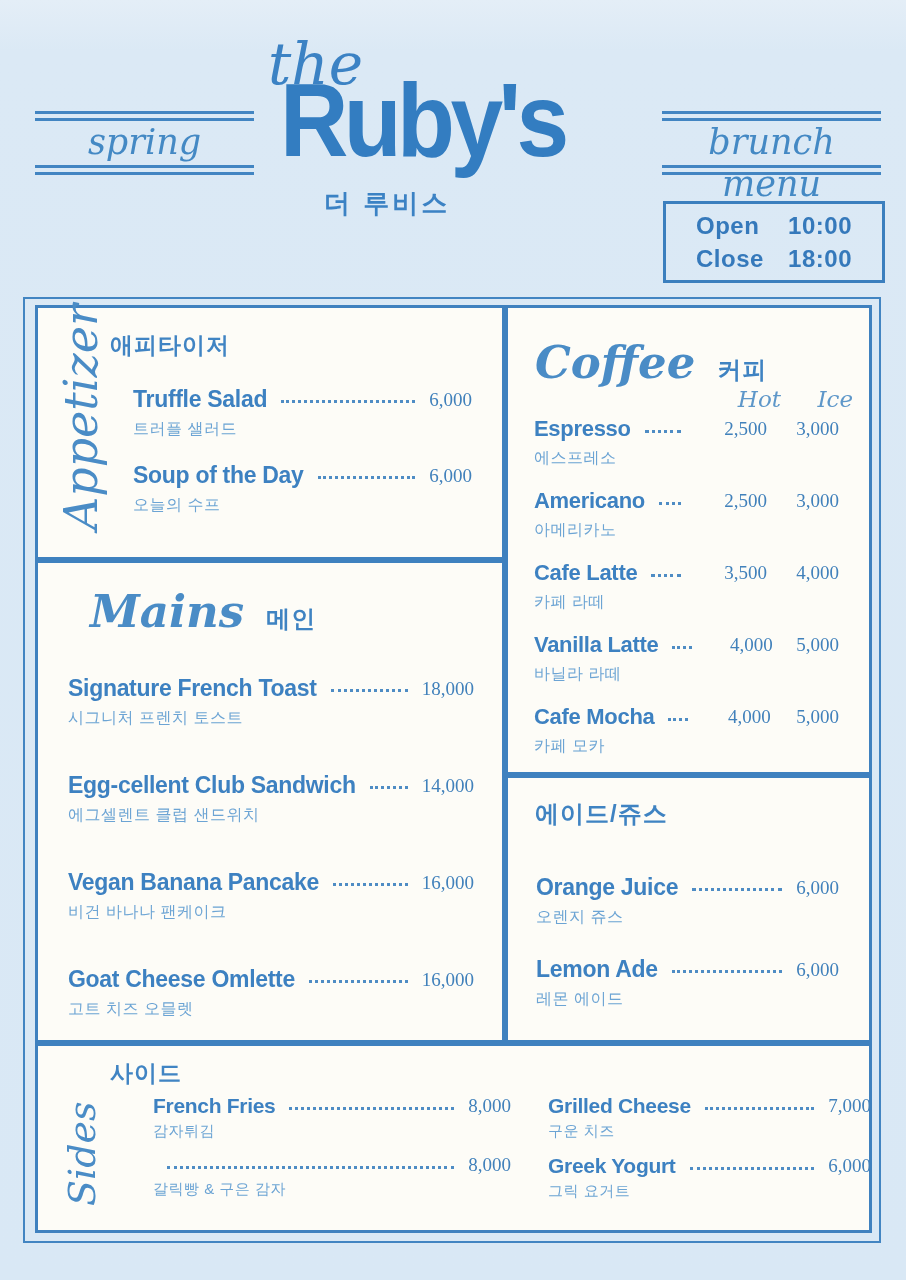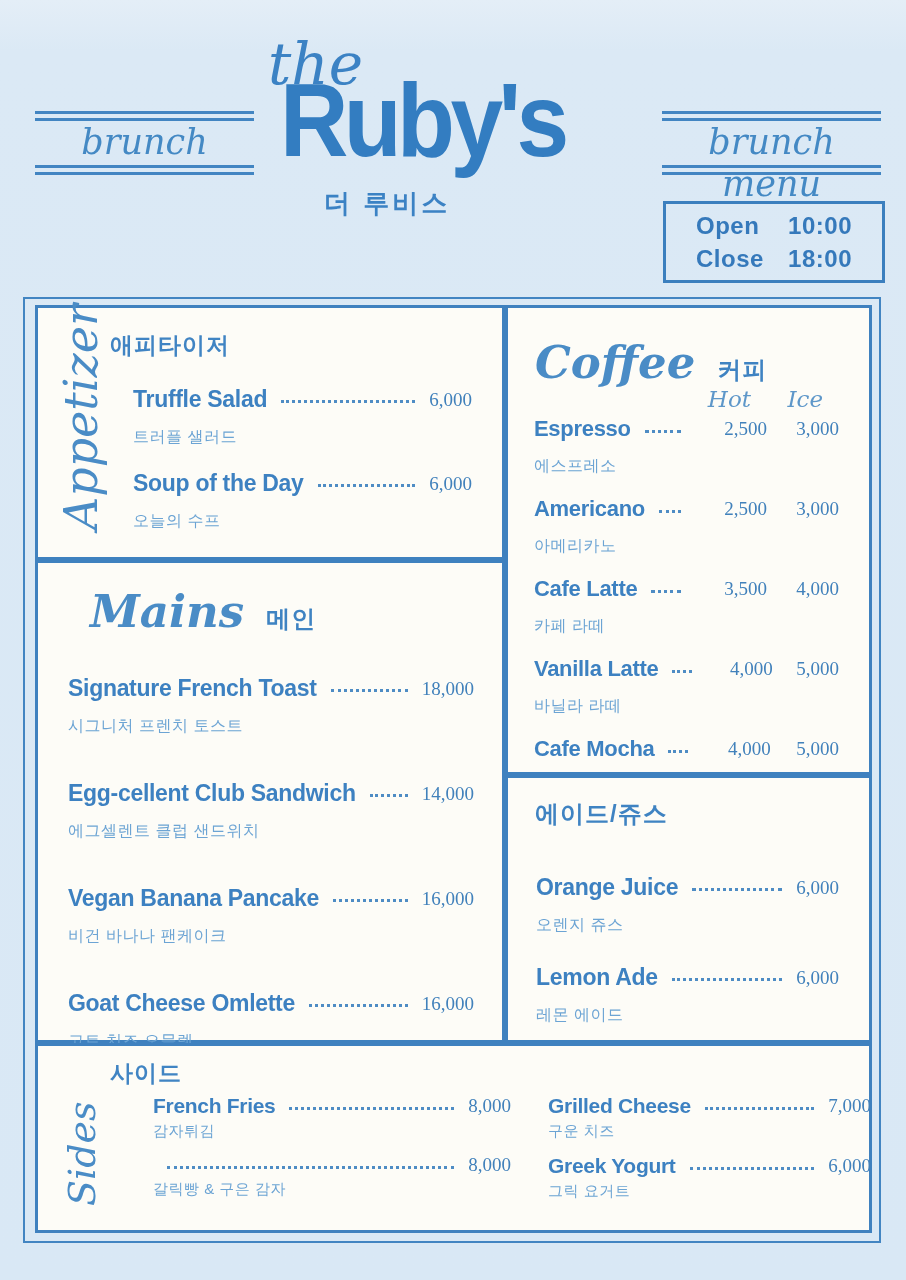--- a/index.html
+++ b/index.html
@@ -113,24 +113,24 @@
   .leader {
     flex: 1 1 auto; height: 0;
     border-bottom: 3px dotted #4e8cc4;
     margin: 0 14px; align-self: center; transform: translateY(2px);
     min-width: 20px;
   }
   .item-price {
     font-family: "Liberation Serif", serif; font-size: 19px;
     color: #4181bb; white-space: nowrap;
   }
-  .item-korean { font-size: 16px; color: #6ca4d4; margin-top: 14px; letter-spacing: 0.5px; }
-
-  
-  .colhead { position: absolute; top: 78px; left: 26px; right: 46px;
+  .item-korean { font-size: 16px; color: #6ca4d4; margin-top: 6px; letter-spacing: 0.5px; }
+
+  
+  .colhead { position: absolute; top: 78px; left: 26px; right: 16px;
     display: flex; justify-content: flex-end; }
   .colhead span {
     width: 72px; text-align: right;
     font-family: "DejaVu Serif", serif; font-style: italic;
     font-size: 23px; color: #5e97c9;
   }
   .price2 { width: 72px; text-align: right;
     font-family: "Liberation Serif", serif; font-size: 19px; color: #4181bb; }
 
   
@@ -145,21 +145,21 @@
 <body>
 
 <div class="page">
 
   <div class="title-the">the</div>
   <div class="title-main">Ruby's</div>
   <div class="title-korean">더 루비스</div>
 
   <div class="deco deco-left">
     <div class="dline"></div>
-    <div class="deco-text">brunch</div>
+    <div class="deco-text">spring</div>
     <div class="dline"></div>
   </div>
 
   <div class="deco deco-right">
     <div class="dline"></div>
     <div class="deco-text">brunch menu</div>
     <div class="dline"></div>
   </div>
 
   <div class="hours">

